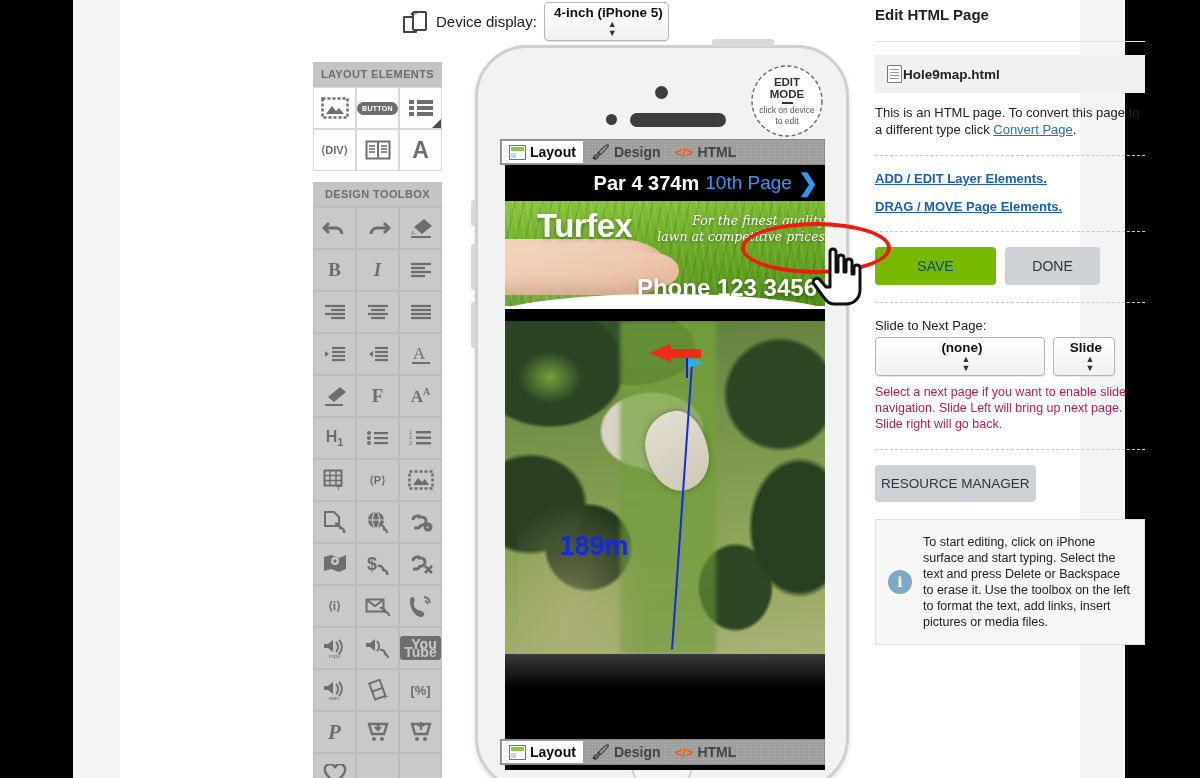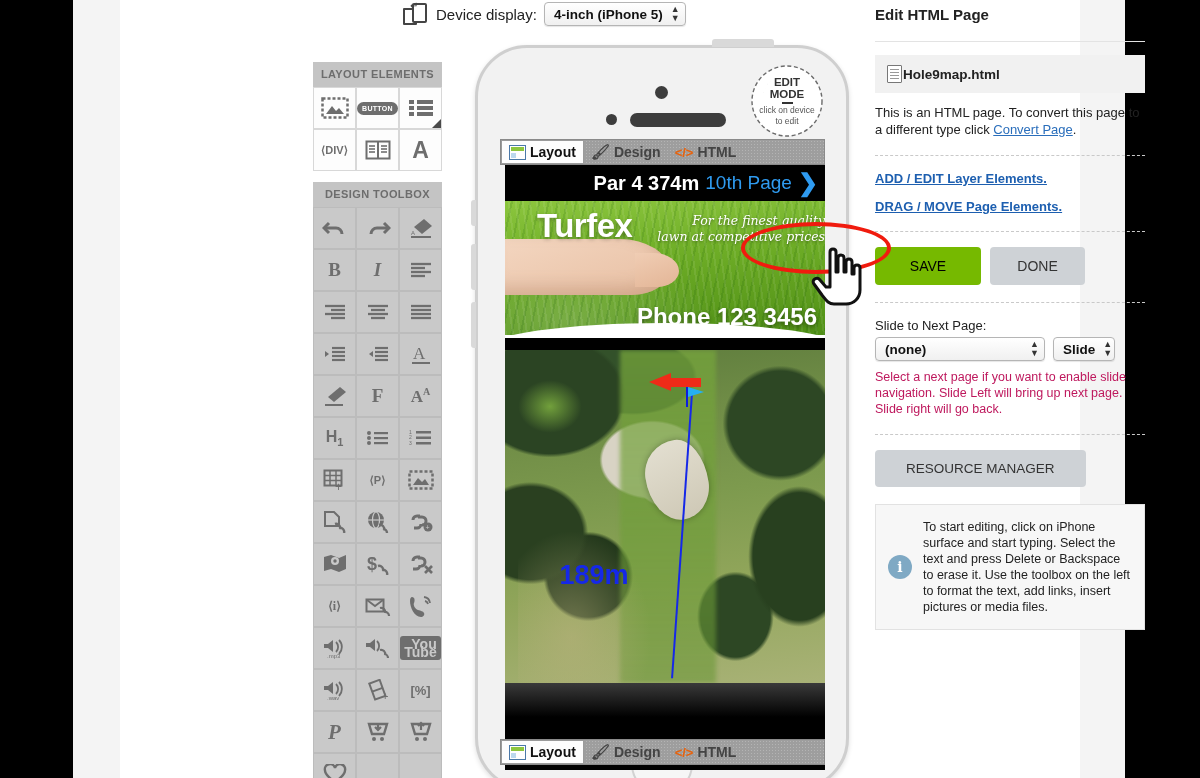--- a/index.html
+++ b/index.html
@@ -23,20 +23,21 @@
   .dev-icon .r1 { position:absolute; left:0; top:6px; width:14px; height:17px; border:2.5px solid #444; border-radius:1px; background:#fff; }
   .dev-icon .r2 { position:absolute; left:9px; top:1px; width:15px; height:20px; border:2.5px solid #444; border-radius:2px; background:#fff; }
   .dev-icon .arr { position:absolute; left:7px; top:-2px; font-size:10px; color:#444; }
   .mac-select {
     display:inline-flex; align-items:center; justify-content:space-between;
     background:linear-gradient(#ffffff,#f0f0f0);
     border:1px solid #b5b5b5; border-radius:4px;
     padding:2px 5px 2px 9px; font-size:13.5px; color:#111;
     box-shadow:0 1px 1px rgba(0,0,0,.10);
     font-weight:bold;
+    flex-direction:column;
   }
   .mac-select .caret { margin-left:8px; font-size:9px; line-height:9px; color:#333; display:flex; flex-direction:column; }
 
   
   #toolcol { position:absolute; left:193px; top:62px; width:129px; }
   .panel-head {
     background:#c4c4c4; color:#6d6d6d; font-size:11px; font-weight:bold;
     letter-spacing:.4px; text-align:center; padding:5px 0 6px; border:1px solid #c4c4c4;
   }
   .grid3 { display:grid; grid-template-columns:repeat(3,43px); }
@@ -103,21 +104,21 @@
   .battshell i { position:absolute; left:1px; top:1px; bottom:1px; width:16px; background:#fff; display:block; }
   .battshell::after { content:""; position:absolute; right:-3px; top:3px; width:2px; height:4px; background:#fff; border-radius:0 1px 1px 0; }
 
   
   .hole-row { height:36px; background:#000; display:flex; align-items:center; justify-content:flex-end; padding-right:7px; gap:6px; }
   .hole-row .par { color:#fff; font-size:20px; font-weight:bold; }
   .hole-row .hole { color:#2f9bf0; font-size:19px; }
   .hole-row .chev { color:#2f9bf0; font-size:24px; font-weight:bold; line-height:20px; }
 
   
-  .banner { height:137px; position:relative; overflow:hidden;
+  .banner { height:108px; position:relative; overflow:hidden;
     background:
       radial-gradient(ellipse at 20% 90%, rgba(255,255,255,.18), transparent 40%),
       linear-gradient(175deg,#8cc63e 0%,#6fae27 40%,#4f8f16 100%);
     border-bottom:3px solid #fff; }
   .grassblades { position:absolute; inset:0; opacity:.55;
     background:repeating-linear-gradient(82deg, rgba(255,255,255,.14) 0 2px, transparent 2px 7px),
                repeating-linear-gradient(-78deg, rgba(0,70,0,.22) 0 2px, transparent 2px 9px); }
   .hand { position:absolute; left:-6px; top:38px; width:170px; height:56px;
     background:linear-gradient(160deg,#f3d6c0,#e8bfa3); border-radius:0 60px 45px 0/0 38px 30px 0;
     box-shadow:inset -8px -8px 16px rgba(150,100,70,.28); }
@@ -183,29 +184,29 @@
   .filebox .fname { font-size:13.5px; font-weight:bold; color:#222; }
   .doc-ic { width:15px; height:18px; border:1.5px solid #777; border-radius:1px; background:#fff; position:relative; }
   .doc-ic::before { content:""; position:absolute; left:2px; top:3px; right:2px; height:1px;
     box-shadow:0 0 0 0 #888, 0 3px 0 #999, 0 6px 0 #999, 0 9px 0 #999; background:#999; }
   .r-para { font-size:13px; color:#222; line-height:17px; margin:11px 0 0; }
   .lnk { color:#2a6ebb; }
   .r-link { display:block; font-size:13px; font-weight:bold; color:#1d5fb0; margin:0 0 13px; }
   .btnrow { display:flex; gap:9px; }
   .btn { border:0; border-radius:4px; font-size:14px; padding:11px 0; text-align:center; cursor:pointer;
          font-family:"Liberation Sans", sans-serif; }
-  .btn-save { width:106px; background:#76b900; color:#000000; }
+  .btn-save { width:121px; background:#76b900; color:#0c4a6e; }
   .btn-done { width:95px; background:#ced2d6; color:#333; }
   .r-label { font-size:13px; color:#222; margin:0 0 4px; }
   .selrow { display:flex; gap:8px; align-items:center; }
   .sel-wide { width:170px; }
   .sel-narrow { width:62px; }
   .r-help { font-size:12.5px; color:#be185d; line-height:16px; margin:8px 0 0; }
   .btn-res { background:#ced2d6; color:#333; border:0; border-radius:4px; font-size:13.5px;
-             padding:11px 31px; font-family:"Liberation Sans", sans-serif; cursor:pointer; }
+             padding:11px 6px; font-family:"Liberation Sans", sans-serif; cursor:pointer; }
   .infobox { margin-top:17px; border:1px solid #e2e2e2; background:#f7f7f7; padding:14px 12px;
              display:flex; gap:11px; align-items:center; }
   .info-ic { flex:0 0 auto; width:24px; height:24px; border-radius:50%; background:#7fa9c4;
              color:#fff; font-weight:bold; font-size:14px; display:flex; align-items:center;
              justify-content:center; font-family:"DejaVu Serif", serif; }
   .info-tx { font-size:12.5px; color:#222; line-height:16px; }
 
   
   #annot-circle { position:absolute; left:741px; top:222px; width:150px; height:52px;
     border:4px solid #f01b0e; border-radius:50%; z-index:30; pointer-events:none; }

